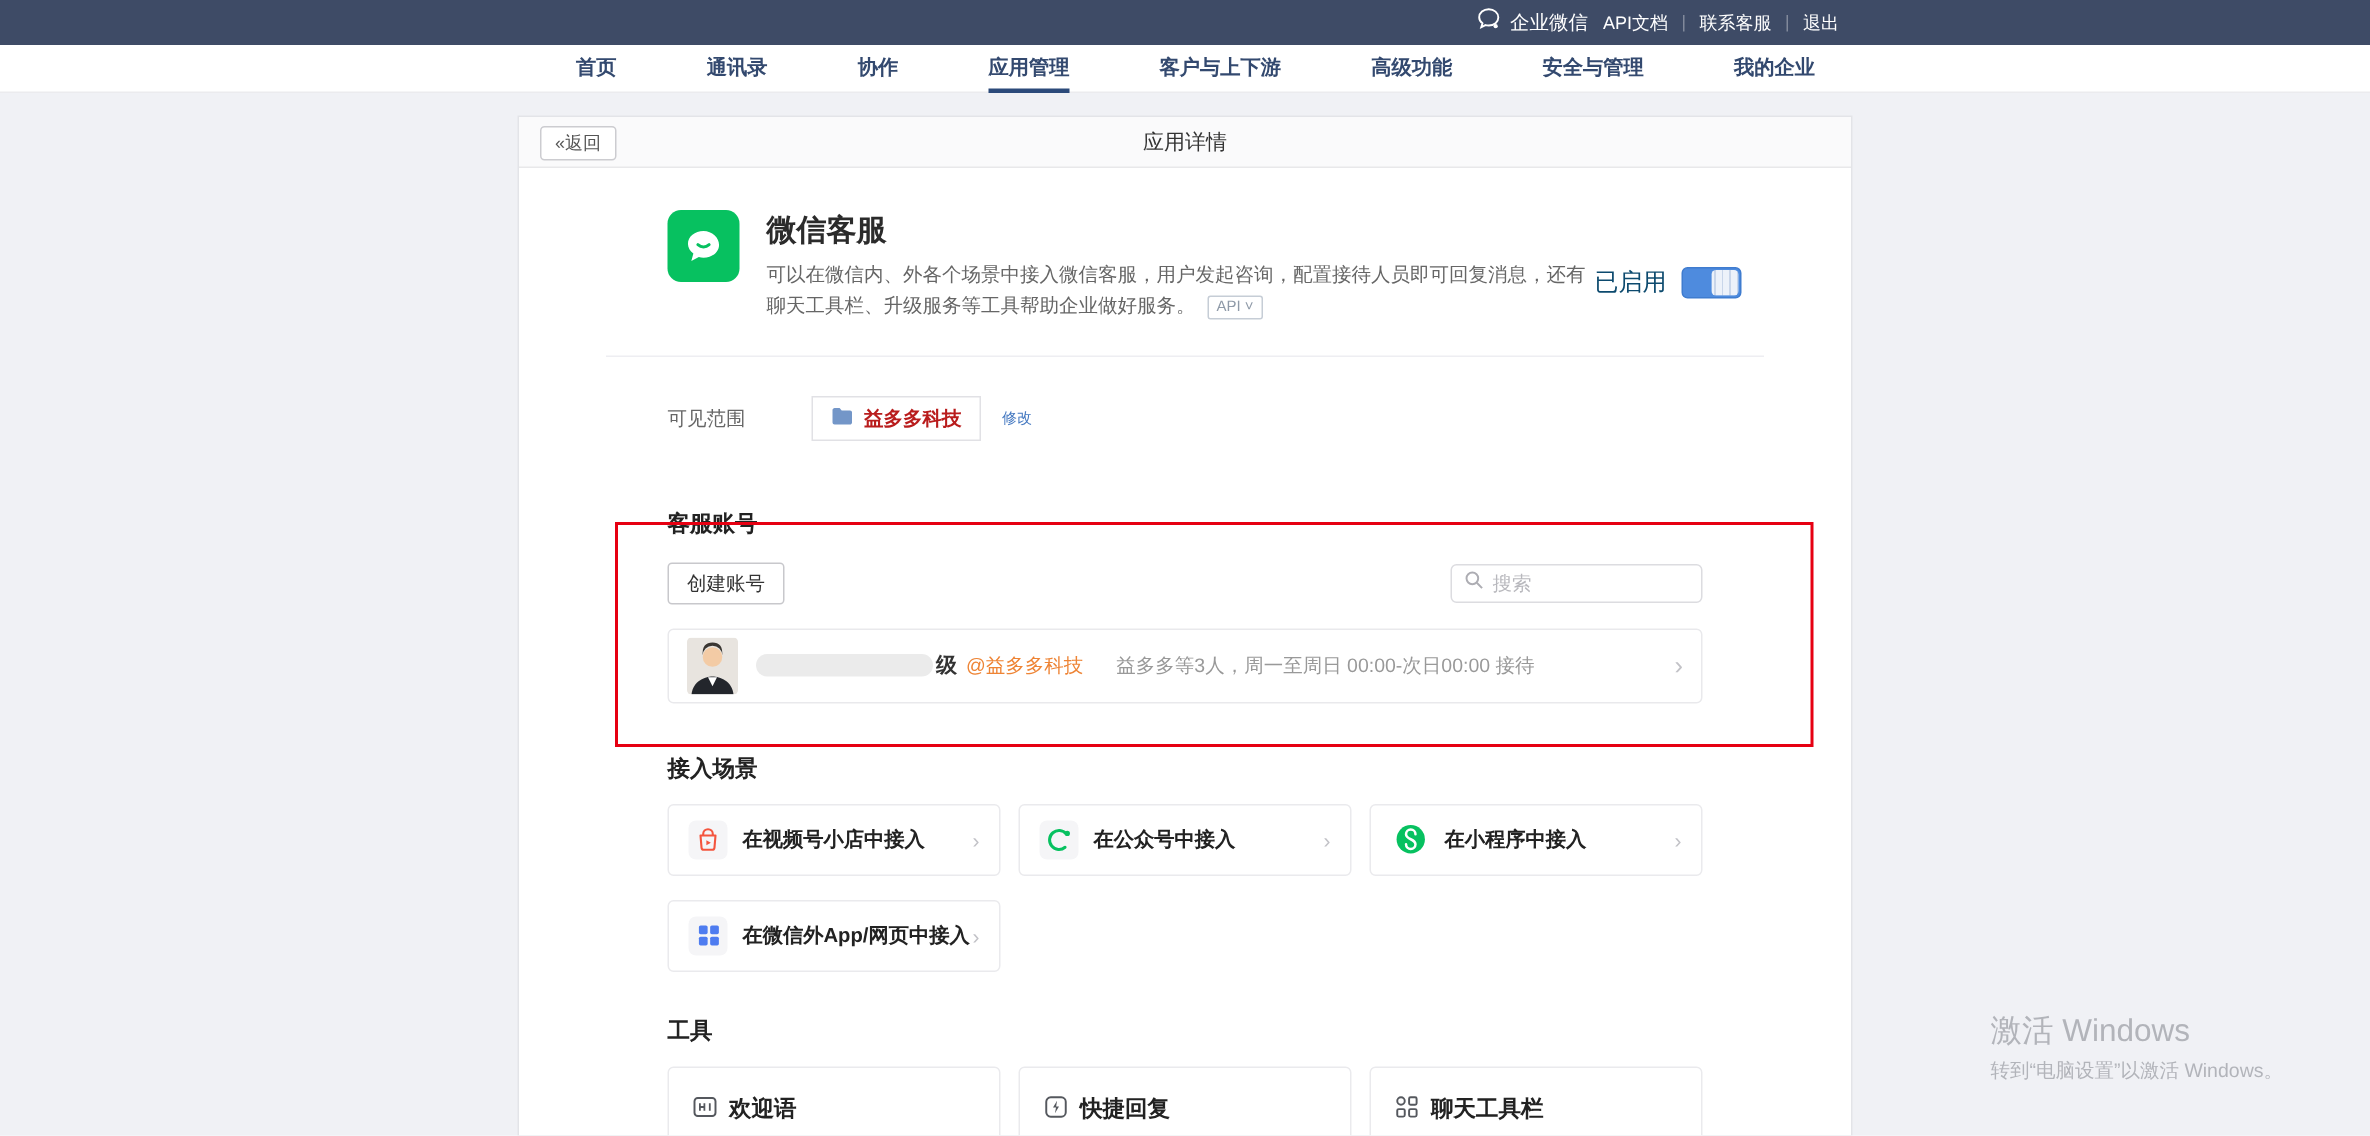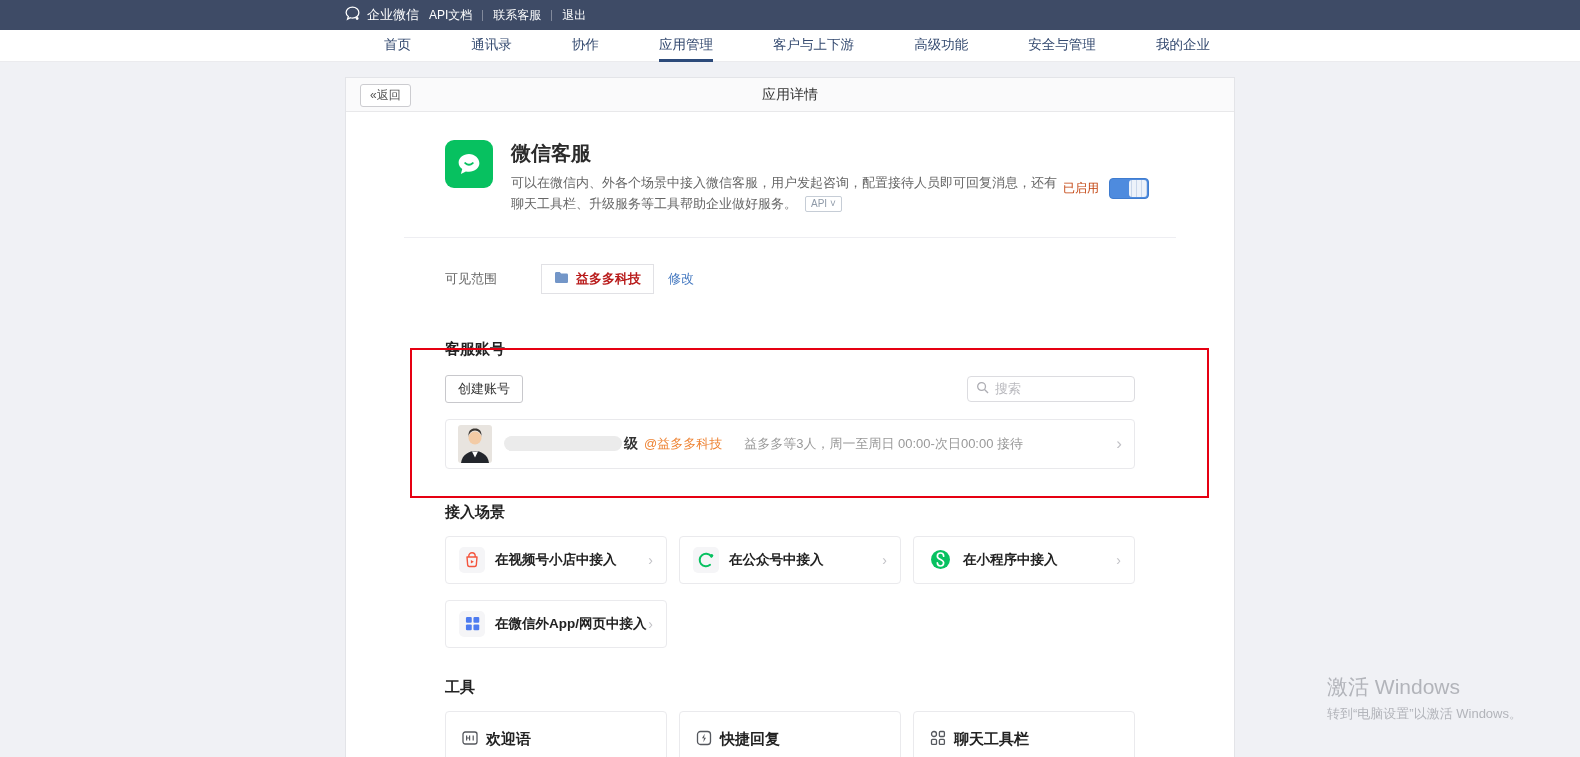--- a/index.html
+++ b/index.html
@@ -2,31 +2,31 @@
 <html><head>
 <meta charset="utf-8">
 <style>
   * { box-sizing: border-box; margin: 0; padding: 0; }
   html,body { width:1580px; height:757px; overflow:hidden;
     font-family:"Liberation Sans","DejaVu Sans",sans-serif; background:#F0F1F5; }
 
   
   .topbar { height:30px; background:#3E4B66; }
   .topbar-inner { width:892px; height:30px; margin:0 auto; display:flex;
-    align-items:center; justify-content:flex-start; }
+    align-items:center; justify-content:flex-end; }
   .brand { display:flex; align-items:center; gap:6px; cursor:pointer; }
   .brand-name { color:#fff; font-size:13px; }
   .top-links { display:flex; align-items:center; }
   .top-link { color:#fff; font-size:12px; padding:0 10px; cursor:pointer; }
   .top-sep { width:1px; height:11px; background:rgba(255,255,255,.35); }
 
   
   .navbar { height:32px; background:#fff; border-bottom:1px solid #EBEBEE; }
   .nav-inner { width:892px; height:32px; margin:0 auto; display:flex;
-    justify-content:space-between; padding:0 26px 0 40px; }
+    justify-content:space-between; padding:0 26px 0 40px;font-weight:bold; }
   .nav-item { font-size:13.5px; color:#33496F; line-height:29px; cursor:pointer;
     border-bottom:3px solid transparent; }
   .nav-item.active { border-bottom-color:#2C4A7A; }
 
   
   .main { position:relative; height:687px; background:#F0F1F5; }
   .card { position:relative; width:888px; height:679px; margin:0 auto; top:16px;
     background:#fff; box-shadow:0 0 0 1px rgba(0,0,0,.05); overflow:hidden; }
 
   .card-header { height:34px; background:#FAFAFB; border-bottom:1px solid #E8E8EA;
@@ -46,37 +46,37 @@
   .app-row { display:flex; padding-top:28px; }
   .app-icon { width:48px; height:48px; border-radius:9px; background:#07C160;
     flex-shrink:0; display:flex; align-items:center; justify-content:center; }
   .app-info { margin-left:18px; flex:1; }
   .app-name { font-size:20px; font-weight:600; color:#2B2B2B; }
   .app-desc { margin-top:6px; font-size:13px; color:#666; line-height:1.6; width:552px; }
   .api-badge { display:inline-block; border:1px solid #C6CDD6; color:#8F9AA8;
     font-size:10px; line-height:14px; padding:0 5px; border-radius:2px;
     margin-left:8px; vertical-align:1px; cursor:pointer; }
   .toggle-area { display:flex; align-items:center; gap:10px; margin-top:22px; }
-  .enabled-label { font-size:12px; color:#c2410c; white-space:nowrap;text-align:right; }
+  .enabled-label { font-size:16px; color:#0c4a6e; white-space:nowrap;text-align:right; }
   .toggle { width:40px; height:21px; border-radius:4px; background:#4E8BDE;
     border:1px solid #3F7CCF; position:relative; cursor:pointer; }
   .toggle-knob { position:absolute; right:1px; top:1px; width:18px; height:17px;
     border-radius:3px; background:
       repeating-linear-gradient(90deg,#EDF2FA 0 2px,#C9D6EA 2px 3px,#EDF2FA 3px 5px),
       #F2F6FC; }
 
   .divider { border-top:1px solid #EEEEF2; margin:22px -41px 0; }
 
   
   .vr-row { margin-top:26px; display:flex; align-items:center; }
   .vr-label { font-size:13px; color:#666; width:96px; }
   .vr-chip { display:flex; align-items:center; gap:7px; background:#fff;
     border:1px solid #E1E1E5; padding:5px 12px; font-size:13px; font-weight:600;
     color:#b91c1c; cursor:default; }
-  .vr-edit { margin-left:14px; font-size:13px; color:#4579C1; cursor:pointer; }
+  .vr-edit { margin-left:14px; font-size:10px; color:#4579C1; cursor:pointer; }
 
   .section-title { font-size:15px; font-weight:700; color:#222; }
 
   
   .toolbar { margin-top:16px; display:flex; justify-content:space-between; align-items:center; }
   .create-btn { background:#fff; border:1px solid #C8C8CC; border-radius:3px;
     font-size:13px; color:#333; padding:4px 12px; cursor:pointer; }
   .search-box { width:168px; height:26px; border:1px solid #DCDCE0; border-radius:4px;
     display:flex; align-items:center; gap:6px; padding:0 8px; background:#fff; }
   .search-input { border:none; outline:none; width:100%; font-size:13px; color:#333;

